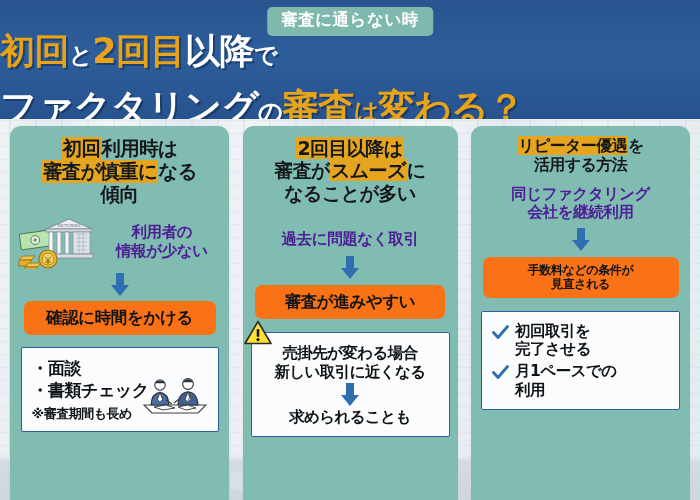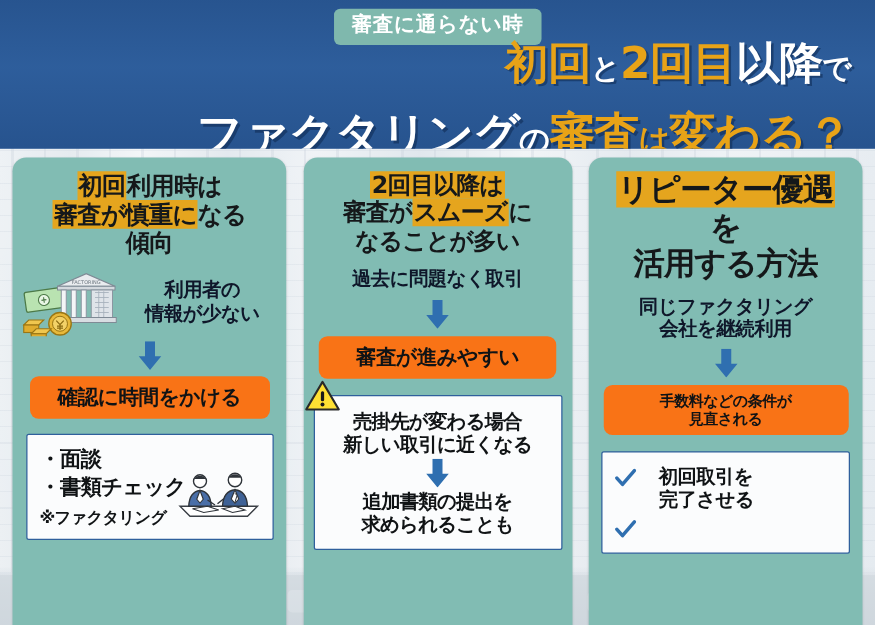--- a/index.html
+++ b/index.html
@@ -63,21 +63,21 @@
 
   .pill{
     position:absolute;left:50%;top:7px;transform:translateX(-50%);
     background:#7fb8ad;color:#ffffff;
     font-weight:bold;font-size:16.5px;line-height:1;
     padding:5px 14px 7px;border-radius:5px;white-space:nowrap;
     letter-spacing:.5px;
   }
 
   .title{
-    position:absolute;left:0;top:34px;width:681px;text-align:right;
+    position:absolute;left:0;top:34px;width:681px;text-align:left;
     line-height:1;white-space:nowrap;
   }
   .title .l1{
     display:block;font-size:35px;font-weight:bold;letter-spacing:-.5px;
     text-shadow:2px 2px 0 rgba(12,40,80,.55);
   }
   .title .l2{
     display:block;font-size:37px;font-weight:bold;margin-top:20px;letter-spacing:-1px;
     text-shadow:2px 2px 0 rgba(12,40,80,.55);
   }
@@ -96,25 +96,25 @@
     box-shadow:0 1px 2px rgba(0,0,0,.10);
   }
   .card.c2{width:215px;}
   .card.c3{width:219px;}
 
   .ctitle{
     text-align:center;font-weight:bold;color:#15181a;line-height:1.18;
     font-size:19.5px;letter-spacing:-.6px;
   }
   .c2 .ctitle{font-size:19px;}
-  .c3 .ctitle{font-size:25px;}
+  .c3 .ctitle{font-size:16px;}
   .hl{background:#e5a51e;padding:0 1px;box-decoration-break:clone;-webkit-box-decoration-break:clone;}
 
   .sub{
-    text-align:center;color:#0f172a;font-size:15.5px;line-height:1.2;font-weight:600;
+    text-align:center;color:#4c1d95;font-size:15.5px;line-height:1.2;font-weight:600;
     letter-spacing:-.4px;
   }
   .sub.s1{font-size:15.5px;}
 
   
   .arrow{width:22px;height:23px;display:block;}
   .arrow svg{display:block;}
 
   
   .goldbar{
@@ -136,21 +136,21 @@
   .c3 .wbox{padding:10px 8px 10px 10px;width:199px;}
 
   .bullets{font-size:17px;font-weight:bold;color:#101315;line-height:1.32;letter-spacing:-.5px;}
   .note{font-size:13px;font-weight:bold;color:#101315;margin-top:3px;letter-spacing:-.5px;}
 
   .boxline{
     text-align:center;font-size:15.5px;font-weight:bold;color:#101315;
     line-height:1.22;letter-spacing:-.6px;
   }
 
-  .checkrow{display:flex;align-items:flex-start;gap:18px;margin-bottom:3px;}
+  .checkrow{display:flex;align-items:flex-start;gap:6px;margin-bottom:3px;}
   .checkrow:last-child{margin-bottom:0;}
   .chk{flex:0 0 auto;width:17px;height:17px;margin-top:2px;}
   .checktext{font-size:15.5px;font-weight:bold;color:#101315;line-height:1.2;letter-spacing:-.5px;}
 
   .warnicon{position:absolute;left:-8px;top:-13px;width:28px;height:25px;}
 
   .imgrow{display:flex;align-items:center;width:100%;gap:14px;}
   .bankicon{width:84px;height:54px;flex:0 0 auto;margin-left:-2px;}
   .meeting{position:absolute;right:6px;bottom:17px;width:74px;height:40px;}
 </style>
@@ -239,21 +239,21 @@
         <svg viewBox="0 0 22 23">
             <path d="M7 0h8v12h5l-9 11L2 12h5z" fill="#2f6fb0"></path>
           </svg>
       </span>
 
       <div class="goldbar" style="margin-top:5px;">確認に時間をかける</div>
 
       <div class="wbox" style="margin-top:12px;">
         <div class="bullets">・面談</div>
         <div class="bullets">・書類チェック</div>
-        <div class="note">※ファクタリング</div>
+        <div class="note">※審査期間も長め</div>
         <svg class="meeting" viewBox="0 0 74 40">
 
           <path d="M6 31 L68 31 L60 39 L14 39 Z" fill="#ffffff" stroke="#3a3f45" stroke-width="1.1"></path>
 
           <g>
             <circle cx="22" cy="11" r="5.2" fill="#ffffff" stroke="#2f343a" stroke-width="1.1"></circle>
             <path d="M17.4 9.2c1-3.6 8.2-3.6 9.2 0" fill="#2f343a"></path>
             <path d="M13 31c.4-8 3.6-12 9-12.6 5.4.6 8.6 4.6 9 12.6z" fill="#4a6fa8" stroke="#2f343a" stroke-width="1.1"></path>
             <path d="M22 18.4l-2.6 7 2.6 3 2.6-3z" fill="#ffffff" stroke="#2f343a" stroke-width=".9"></path>
             <path d="M28 26l6 4" stroke="#2f343a" stroke-width="1.1" fill="none"></path>
@@ -275,21 +275,21 @@
     </div>
 
     <div class="card c2">
 
       <div class="ctitle">
         <span class="hl">2回目以降は</span><br>
         <span>審査が</span><span class="hl">スムーズ</span><span>に</span><br>
         <span>なることが多い</span>
       </div>
 
-      <div class="sub" style="margin-top:10px;">
+      <div class="sub" style="margin-top:26px;">
         <span>過去に問題なく取引</span>
       </div>
 
       <span class="arrow" style="margin-top:7px;">
         <svg viewBox="0 0 22 23">
             <path d="M7 0h8v12h5l-9 11L2 12h5z" fill="#2f6fb0"></path>
           </svg>
       </span>
 
       <div class="goldbar" style="margin-top:6px;">審査が進みやすい</div>
@@ -302,21 +302,20 @@
         </svg>
         <div class="boxline">売掛先が変わる場合</div>
         <div class="boxline">新しい取引に近くなる</div>
         <div style="display:flex;justify-content:center;margin:2px 0 2px;">
           <span class="arrow">
             <svg viewBox="0 0 22 23">
                 <path d="M7 0h8v12h5l-9 11L2 12h5z" fill="#2f6fb0"></path>
               </svg>
           </span>
         </div>
-        <div class="boxline">追加書類の提出を</div>
         <div class="boxline">求められることも</div>
       </div>
     </div>
 
     <div class="card c3">
 
       <div class="ctitle">
         <span class="hl">リピーター優遇</span><span>を</span><br>
         <span>活用する方法</span>
       </div>
@@ -344,18 +343,22 @@
           </svg>
           <div class="checktext">
             <span>初回取引を</span><br>
             <span>完了させる</span>
           </div>
         </div>
         <div class="checkrow">
           <svg class="chk" viewBox="0 0 17 17">
             <path d="M1.5 8.5 L6 13.5 L15.5 2.5" fill="none" stroke="#2f6fb0" stroke-width="2.8" stroke-linecap="round" stroke-linejoin="round"></path>
           </svg>
+          <div class="checktext">
+            <span>月1ペースでの</span><br>
+            <span>利用</span>
+          </div>
         </div>
       </div>
     </div>
 
   </div>
 </div>
 
 </body></html>

